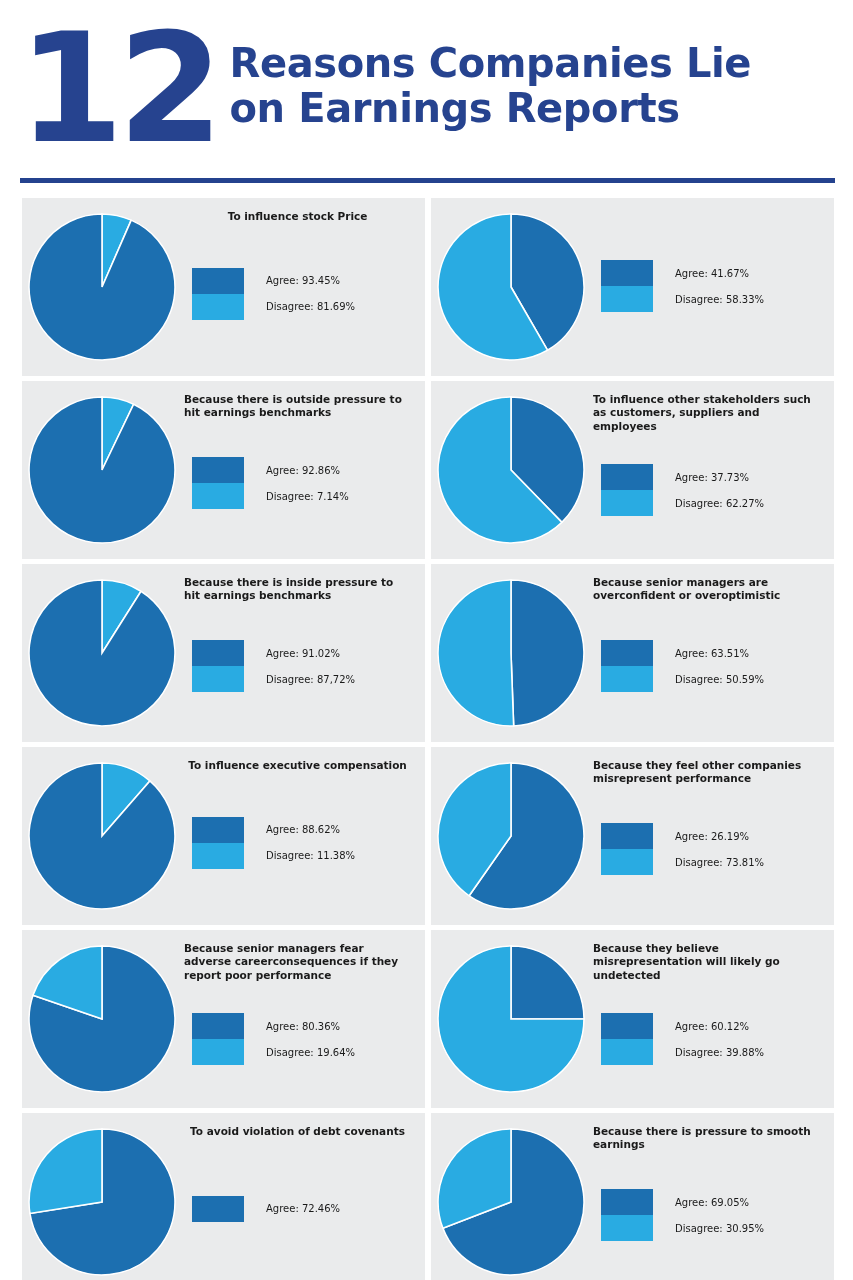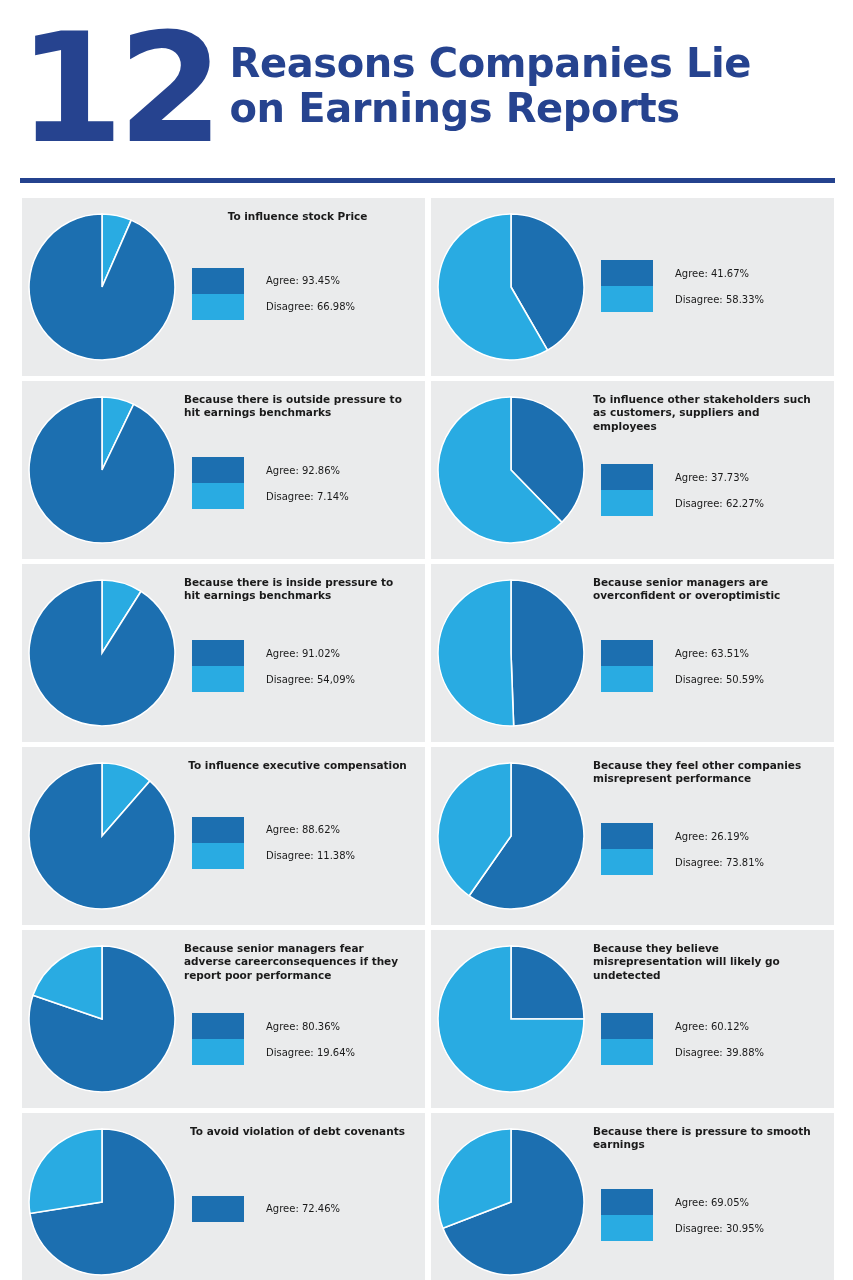--- a/index.html
+++ b/index.html
@@ -152,21 +152,21 @@
         </div>
         <div class="content">
           <div class="panel-title center">To influence stock Price</div>
           <div class="legend">
             <div class="legend-row">
               <span class="swatch" style="background: rgb(28, 111, 176);"></span>
               <span class="legend-label">Agree: 93.45%</span>
             </div>
             <div class="legend-row">
               <span class="swatch" style="background: rgb(41, 171, 226);"></span>
-              <span class="legend-label">Disagree: 66.98%</span>
+              <span class="legend-label">Disagree: 81.69%</span>
             </div>
           </div>
         </div>
       </div>
       <div class="panel">
         <div class="pie-wrap">
           <svg class="pie" width="148" height="148" viewBox="0 0 148 148">
             <path d="M 74 74 L 74.00 1.00 A 73 73 0 0 1 110.50 137.22 Z" fill="#1C6FB0" stroke="#FFFFFF" stroke-width="1.6"></path>
             <path d="M 74 74 L 110.50 137.22 A 73 73 0 1 1 74.00 1.00 Z" fill="#29ABE2" stroke="#FFFFFF" stroke-width="1.6"></path>
           </svg>
@@ -235,21 +235,21 @@
         </div>
         <div class="content">
           <div class="panel-title">Because there is inside pressure to hit earnings benchmarks</div>
           <div class="legend">
             <div class="legend-row">
               <span class="swatch" style="background: rgb(28, 111, 176);"></span>
               <span class="legend-label">Agree: 91.02%</span>
             </div>
             <div class="legend-row">
               <span class="swatch" style="background: rgb(41, 171, 226);"></span>
-              <span class="legend-label">Disagree: 54,09%</span>
+              <span class="legend-label">Disagree: 87,72%</span>
             </div>
           </div>
         </div>
       </div>
       <div class="panel">
         <div class="pie-wrap">
           <svg class="pie" width="148" height="148" viewBox="0 0 148 148">
             <path d="M 74 74 L 74.00 1.00 A 73 73 0 0 1 76.67 146.95 Z" fill="#1C6FB0" stroke="#FFFFFF" stroke-width="1.6"></path>
             <path d="M 74 74 L 76.67 146.95 A 73 73 0 1 1 74.00 1.00 Z" fill="#29ABE2" stroke="#FFFFFF" stroke-width="1.6"></path>
           </svg>

